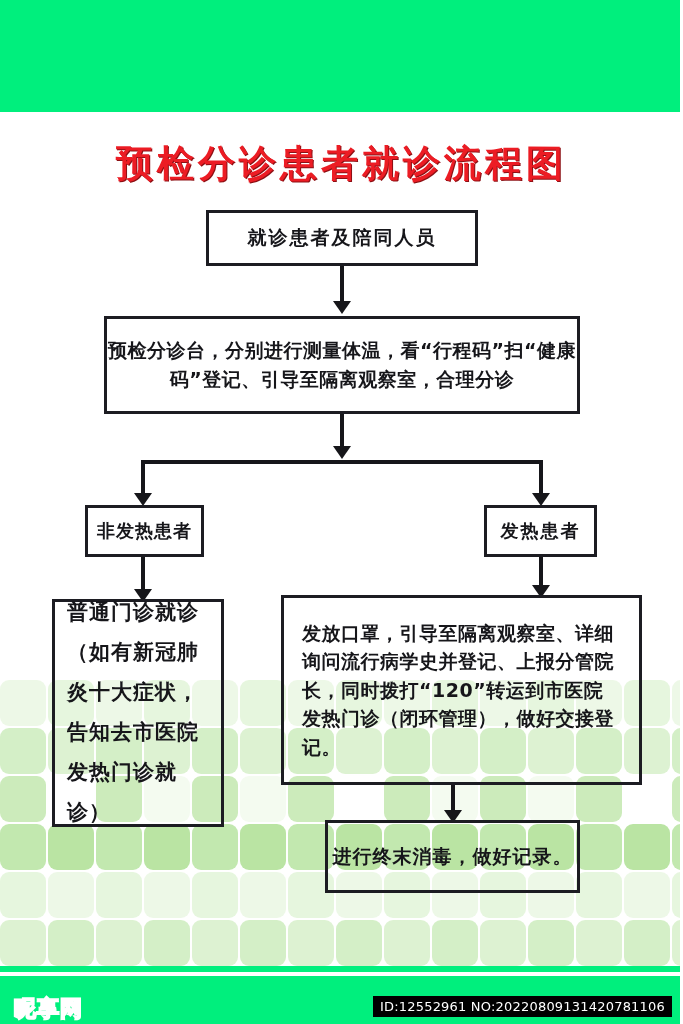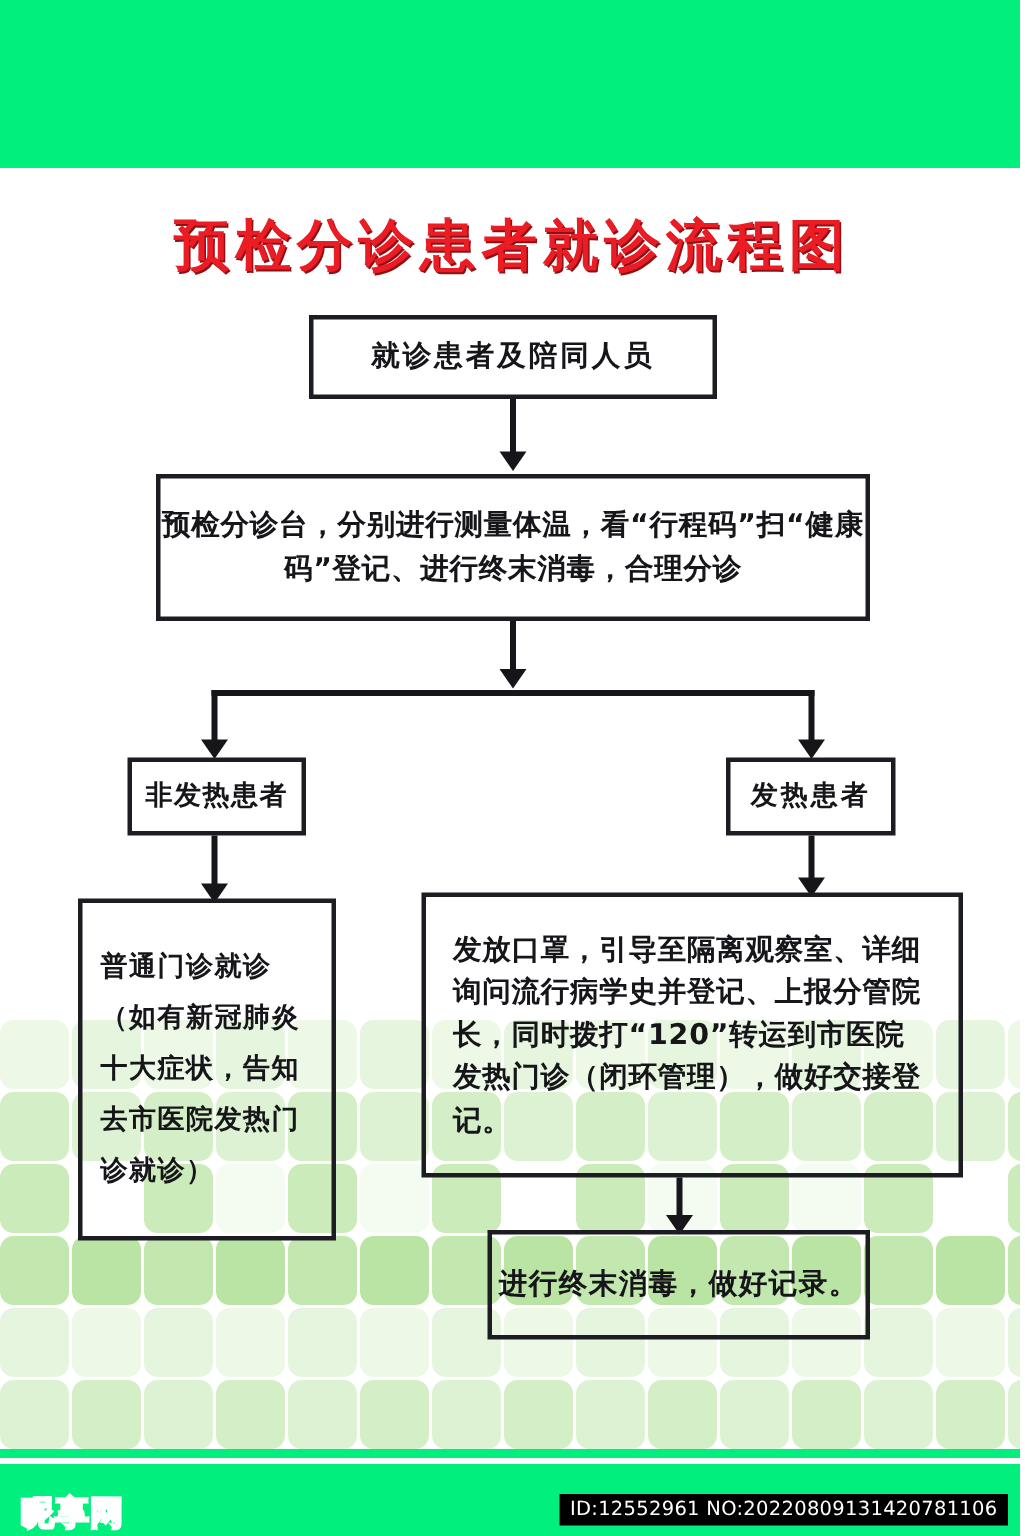--- a/index.html
+++ b/index.html
@@ -80,21 +80,21 @@
     line-height: 1.55;
   }
   .box.left-align .txt {
     text-align: left;
   }
 
   #box-intake   { left: 206px; top: 210px;  width: 272px; height: 56px;  font-size: 19px; letter-spacing: 2px; }
   #box-triage   { left: 104px; top: 316px;  width: 476px; height: 98px;  font-size: 19px; letter-spacing: 0.5px; }
   #box-nonfever { left: 85px;  top: 505px;  width: 119px; height: 52px;  font-size: 18px; letter-spacing: 1px; }
   #box-fever    { left: 484px; top: 505px;  width: 113px; height: 52px;  font-size: 18px; letter-spacing: 2px; }
-  #box-general  { left: 52px;  top: 599px;  width: 172px; height: 228px; font-size: 18px; padding: 10px 12px; }
+  #box-general  { left: 52px;  top: 599px;  width: 172px; height: 228px; font-size: 21px; padding: 10px 12px; }
   #box-feverflow{ left: 281px; top: 595px;  width: 361px; height: 190px; font-size: 19px; padding: 8px 18px; }
   #box-disinfect{ left: 325px; top: 820px;  width: 255px; height: 73px;  font-size: 19px; letter-spacing: 1px; }
 
   #box-general .txt  { line-height: 1.9; letter-spacing: 1px; }
   #box-feverflow .txt{ line-height: 1.5;  letter-spacing: 0.5px; }
 
   
   .conn {
     position: absolute;
     background: #16161a;
@@ -294,21 +294,21 @@
   <div class="arrowhead" style="left:532px; top:585px;"></div>
 
   <div class="conn vline" style="left:451px; top:785px; width:4px; height:31px;"></div>
   <div class="arrowhead" style="left:444px; top:810px;"></div>
 
   <div class="box" id="box-intake">
     <span class="txt">就诊患者及陪同人员</span>
   </div>
 
   <div class="box" id="box-triage">
-    <span class="txt">预检分诊台，分别进行测量体温，看“行程码”扫“健康码”登记、进行终末消毒，合理分诊</span>
+    <span class="txt">预检分诊台，分别进行测量体温，看“行程码”扫“健康码”登记、引导至隔离观察室，合理分诊</span>
   </div>
 
   <div class="box" id="box-nonfever">
     <span class="txt">非发热患者</span>
   </div>
 
   <div class="box" id="box-fever">
     <span class="txt">发热患者</span>
   </div>
 

